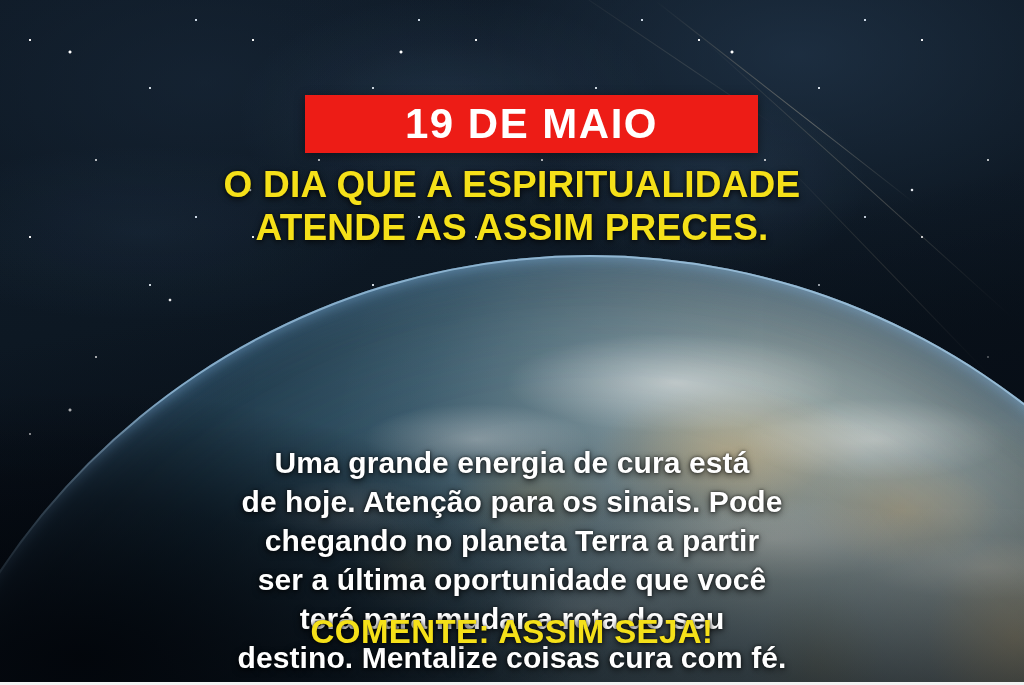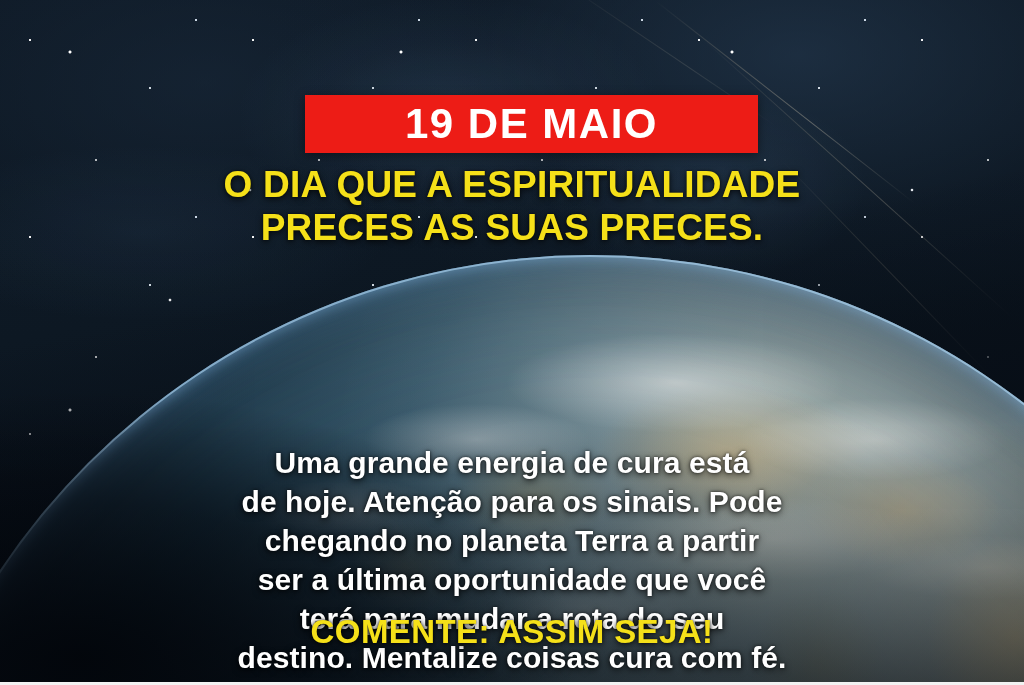--- a/index.html
+++ b/index.html
@@ -317,21 +317,21 @@
   <div class="earth-shadow"></div>
 
   <div class="content">
 
     <div class="date-banner">
       <span class="date-banner-text">19 DE MAIO</span>
     </div>
 
     <div class="headline">
       <span class="headline-line">O DIA QUE A ESPIRITUALIDADE</span>
-      <span class="headline-line">PRECES AS SUAS PRECES.</span>
+      <span class="headline-line">ATENDE AS ASSIM PRECES.</span>
     </div>
 
     <div class="body-copy">
       <span class="body-line">Uma grande energia de cura está</span>
       <span class="body-line">de hoje. Atenção para os sinais. Pode</span>
       <span class="body-line">chegando no planeta Terra a partir</span>
       <span class="body-line">ser a última oportunidade que você</span>
       <span class="body-line">terá para mudar a rota do seu</span>
       <span class="body-line">destino. Mentalize coisas cura com fé.</span>
     </div>

